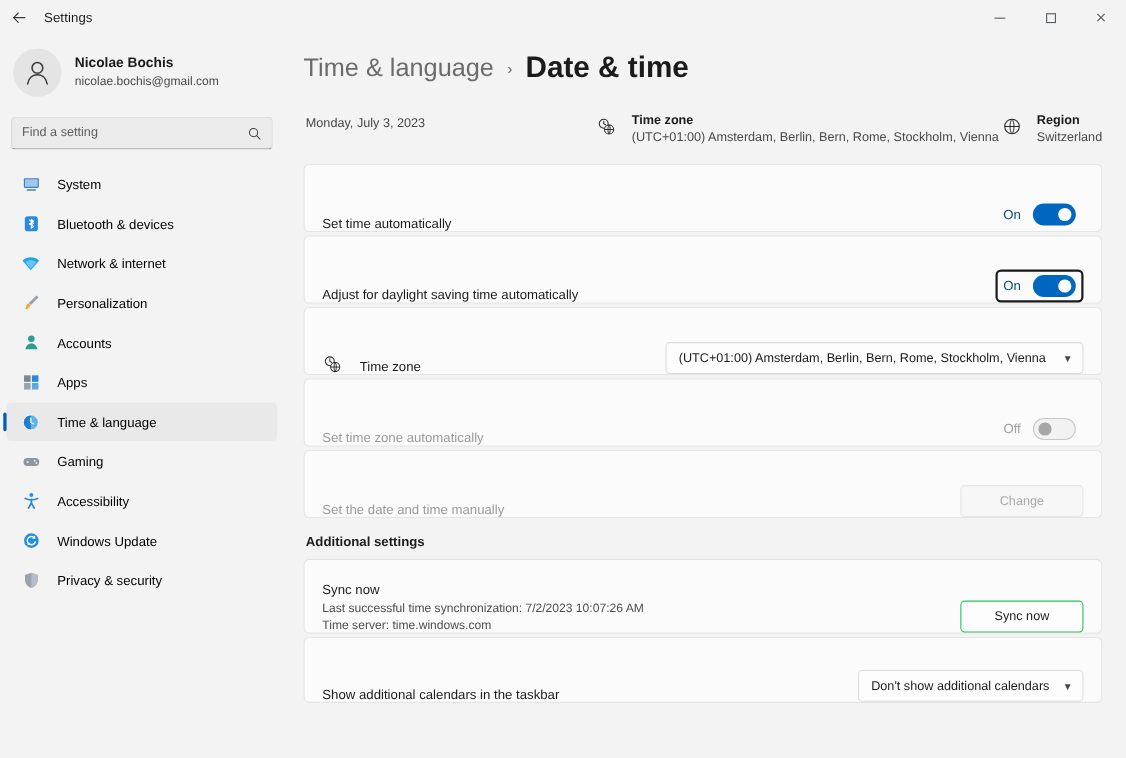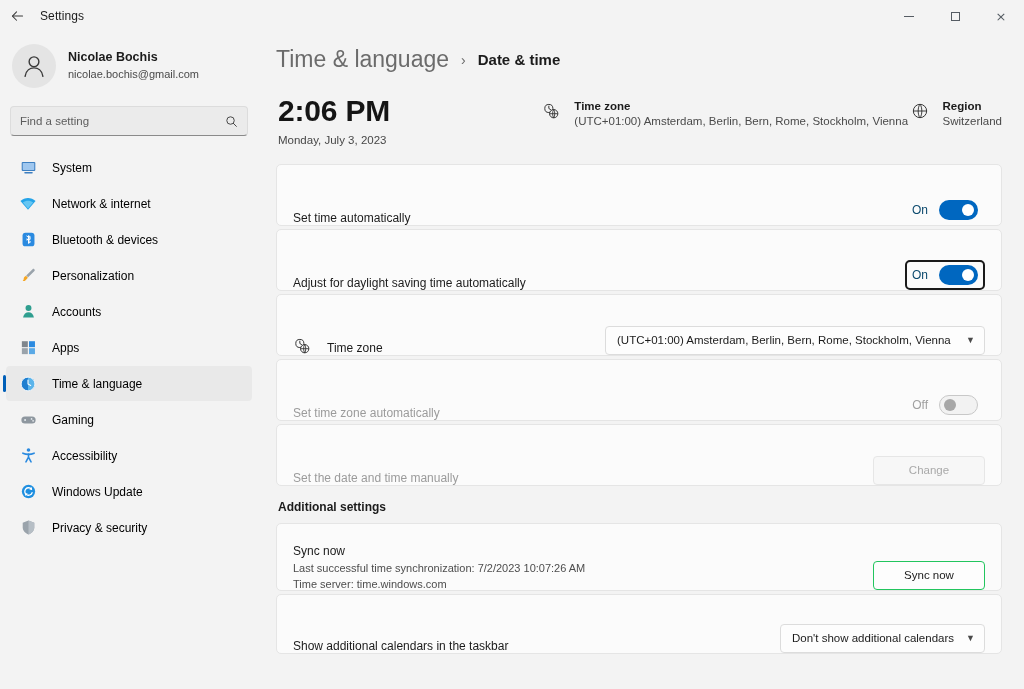--- a/index.html
+++ b/index.html
@@ -134,21 +134,21 @@
     background: #f3f3f3;
   }
   .breadcrumb {
     display: flex;
     align-items: center;
     gap: 12px;
     margin-bottom: 22px;
   }
   .bc-parent { font-size: 23px; color: #6b6b6b; }
   .bc-sep { font-size: 14px; color: #6b6b6b; }
-  .bc-current { font-size: 15px; font-weight: bold; color: #1b1b1b; }
+  .bc-current { font-size: 27px; font-weight: bold; color: #1b1b1b; }
 
   .summary {
     display: flex;
     align-items: flex-start;
     margin-bottom: 18px;
     padding-left: 2px;
   }
   .clock-block { width: 265px; }
   .clock-time { font-size: 30px; font-weight: bold; color:#151515; line-height:1.05; letter-spacing:-.2px;}
   .clock-date { font-size: 11.5px; color:#474747; margin-top: 7px; }
@@ -323,37 +323,37 @@
             <rect x="2" y="3.5" width="16" height="10.5" rx="1.2" fill="#3d7fc1"></rect>
             <rect x="3.2" y="4.7" width="13.6" height="8.1" rx="0.6" fill="#9fc7ef"></rect>
             <rect x="5" y="15.4" width="10" height="1.6" rx="0.8" fill="#3d7fc1"></rect>
           </svg>
         </span>
         <span class="nav-label">System</span>
       </div>
 
       <div class="nav-item">
         <span class="nav-icon">
+          <svg width="17" height="17" viewBox="0 0 20 20">
+            <rect x="3" y="2" width="14" height="16" rx="3.4" fill="#2a8ae0"></rect>
+            <path d="M8 6 L12.4 9.2 L10 11 L10 5.4 L12.4 7.2 L8 10.4" fill="none" stroke="#fff" stroke-width="1.15" stroke-linejoin="round" stroke-linecap="round"></path>
+            <path d="M10 10.8 L10 14.6 L12.4 12.8 L8 9.6" fill="none" stroke="#fff" stroke-width="1.15" stroke-linejoin="round" stroke-linecap="round"></path>
+          </svg>
+        </span>
+        <span class="nav-label">Bluetooth &amp; devices</span>
+      </div>
+
+      <div class="nav-item">
+        <span class="nav-icon">
           <svg width="18" height="18" viewBox="0 0 20 20">
             <path d="M1.6 6.6 C4 4.4 7 3.3 10 3.3 C13 3.3 16 4.4 18.4 6.6 L10 16.4 Z" fill="#23a3e8"></path>
             <path d="M4.3 8.2 C6 6.9 8 6.3 10 6.3 C12 6.3 14 6.9 15.7 8.2 L10 14.9 Z" fill="#66c6f2"></path>
           </svg>
         </span>
         <span class="nav-label">Network &amp; internet</span>
-      </div>
-
-      <div class="nav-item">
-        <span class="nav-icon">
-          <svg width="17" height="17" viewBox="0 0 20 20">
-            <rect x="3" y="2" width="14" height="16" rx="3.4" fill="#2a8ae0"></rect>
-            <path d="M8 6 L12.4 9.2 L10 11 L10 5.4 L12.4 7.2 L8 10.4" fill="none" stroke="#fff" stroke-width="1.15" stroke-linejoin="round" stroke-linecap="round"></path>
-            <path d="M10 10.8 L10 14.6 L12.4 12.8 L8 9.6" fill="none" stroke="#fff" stroke-width="1.15" stroke-linejoin="round" stroke-linecap="round"></path>
-          </svg>
-        </span>
-        <span class="nav-label">Bluetooth &amp; devices</span>
       </div>
 
       <div class="nav-item">
         <span class="nav-icon">
           <svg width="17" height="17" viewBox="0 0 20 20">
             <path d="M16.8 2.6 C17.6 3.4 17.6 4 17 4.7 L9.6 12.2 L7.3 9.9 L14.8 2.5 C15.5 1.9 16.1 1.9 16.8 2.6 Z" fill="#9aa3ab"></path>
             <path d="M7 10.2 L9.3 12.5 L6.6 15.5 C5.7 16.5 4.2 16.8 3.2 16.2 C4.2 15.6 4.3 14.6 4.4 13.6 C4.5 12.3 5.4 11.2 7 10.2 Z" fill="#f5a623"></path>
           </svg>
         </span>
         <span class="nav-label">Personalization</span>
@@ -444,21 +444,20 @@
   <div class="main">
 
     <div class="breadcrumb">
       <span class="bc-parent">Time &amp; language</span>
       <span class="bc-sep">›</span>
       <span class="bc-current">Date &amp; time</span>
     </div>
 
     <div class="summary">
       <div class="clock-block">
-        <div class="clock-time">2:06 PM</div>
         <div class="clock-date">Monday, July 3, 2023</div>
       </div>
 
       <div class="info-item tz">
         <span class="info-icon">
           <svg width="18" height="18" viewBox="0 0 20 20">
             <circle cx="7.6" cy="7.2" r="4.5" fill="none" stroke="#2b2b2b" stroke-width="1.05"></circle>
             <path d="M7.6 4.6 L7.6 7.2 L9.5 8.4" stroke="#2b2b2b" stroke-width="1.05" fill="none" stroke-linecap="round"></path>
             <circle cx="13" cy="13" r="4.6" fill="#f3f3f3" stroke="#2b2b2b" stroke-width="1.05"></circle>
             <path d="M8.4 13 H17.6 M13 8.4 C14.6 10.4 14.6 15.6 13 17.6 C11.4 15.6 11.4 10.4 13 8.4" stroke="#2b2b2b" stroke-width="0.95" fill="none"></path>

